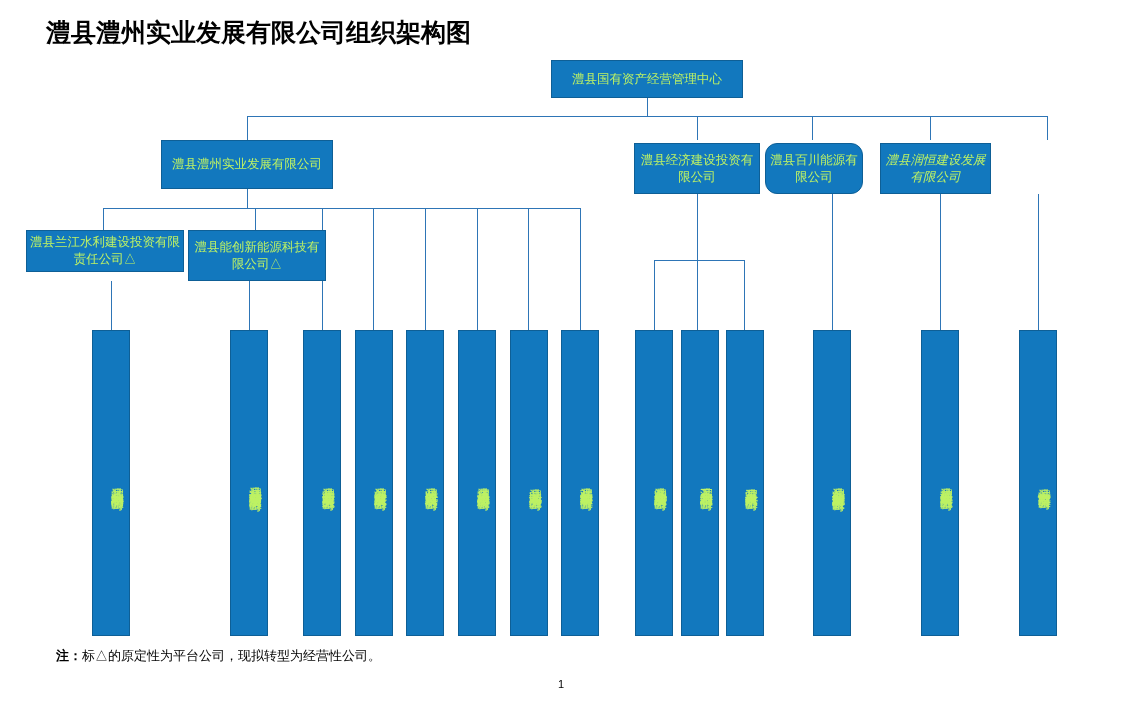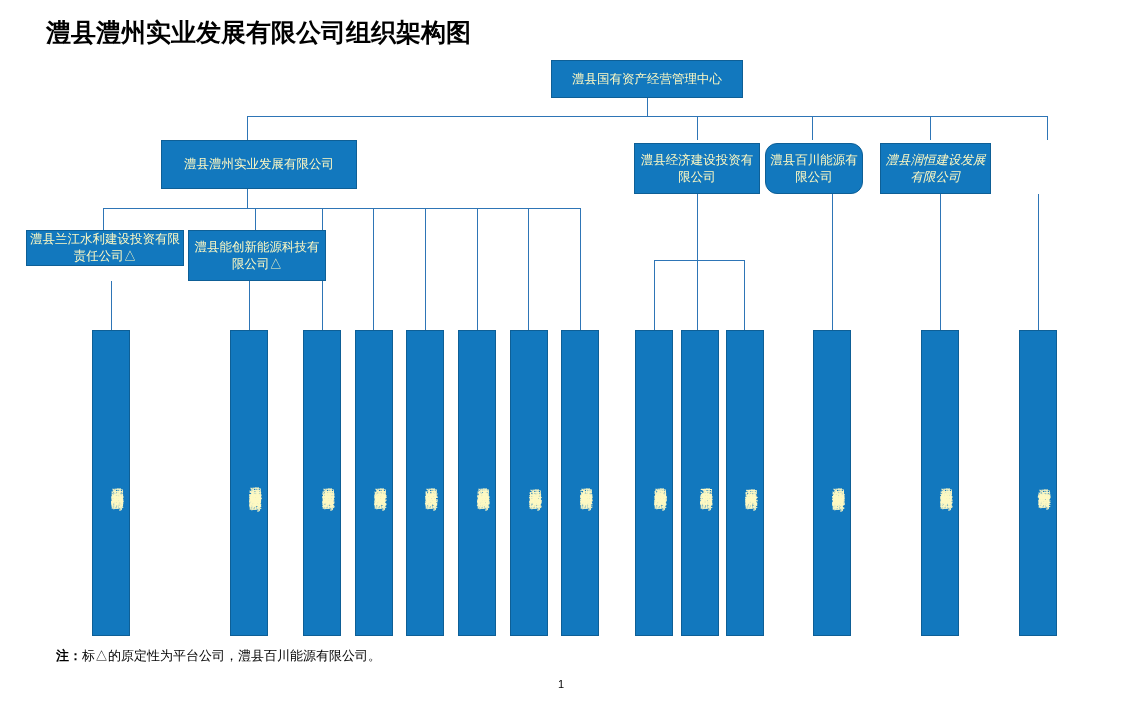--- a/index.html
+++ b/index.html
@@ -24,21 +24,21 @@
     font-size: 25px;
     font-weight: bold;
     color: #000000;
     letter-spacing: 0px;
     white-space: nowrap;
   }
   .node {
     position: absolute;
     background: #1278be;
     border: 1px solid #0e5f96;
-    color: #fef9c3;
+    color: #bef264;
     box-sizing: border-box;
     display: flex;
     align-items: center;
     justify-content: center;
     text-align: center;
     font-size: 12.5px;
     line-height: 17px;
     padding: 2px;
   }
   .node.horiz {
@@ -119,34 +119,34 @@
   <div class="conn v" style="left:832px; top:194px; height:136px;"></div>
 
   <div class="conn v" style="left:940px; top:194px; height:136px;"></div>
 
   <div class="conn v" style="left:1038px; top:194px; height:136px;"></div>
 
   <div class="node horiz" style="left:551px; top:60px; width:192px; height:38px;">
     <span>澧县国有资产经营管理中心</span>
   </div>
 
-  <div class="node horiz" style="left:161px; top:140px; width:196px; height:49px;">
+  <div class="node horiz" style="left:161px; top:140px; width:172px; height:49px;">
     <span>澧县澧州实业发展有限公司</span>
   </div>
   <div class="node horiz" style="left:634px; top:143px; width:126px; height:51px;">
     <span>澧县经济建设投资有限公司</span>
   </div>
   <div class="node horiz" style="left:765px; top:143px; width:98px; height:51px;border-radius:12px;">
     <span>澧县百川能源有限公司</span>
   </div>
   <div class="node horiz" style="left:880px; top:143px; width:111px; height:51px;font-style:italic;">
     <span>澧县润恒建设发展有限公司</span>
   </div>
 
-  <div class="node horiz" style="left:26px; top:230px; width:158px; height:36px;">
+  <div class="node horiz" style="left:26px; top:230px; width:158px; height:42px;">
     <span>澧县兰江水利建设投资有限责任公司△</span>
   </div>
   <div class="node horiz" style="left:188px; top:230px; width:138px; height:51px;">
     <span>澧县能创新能源科技有限公司△</span>
   </div>
 
   <div class="node vert" style="left:92px; top:330px; width:38px; height:306px;">
     <span>澧县兰江水利制品有限公司</span>
   </div>
   <div class="node vert" style="left:230px; top:330px; width:38px; height:306px;">
@@ -183,18 +183,18 @@
     <span>澧县能创新能源科技有限公司</span>
   </div>
   <div class="node vert" style="left:921px; top:330px; width:38px; height:306px;">
     <span>澧县澧州振兴实业有限公司</span>
   </div>
   <div class="node vert" style="left:1019px; top:330px; width:38px; height:306px;">
     <span>澧县恒立商贸有限公司</span>
   </div>
 
   <div id="note">
-    <span class="lbl">注：</span><span>标△的原定性为平台公司，澧县百川能源有限公司。</span>
+    <span class="lbl">注：</span><span>标△的原定性为平台公司，现拟转型为经营性公司。</span>
   </div>
 
   <div id="pagenum">1</div>
 
 </div>
 
 </body></html>

